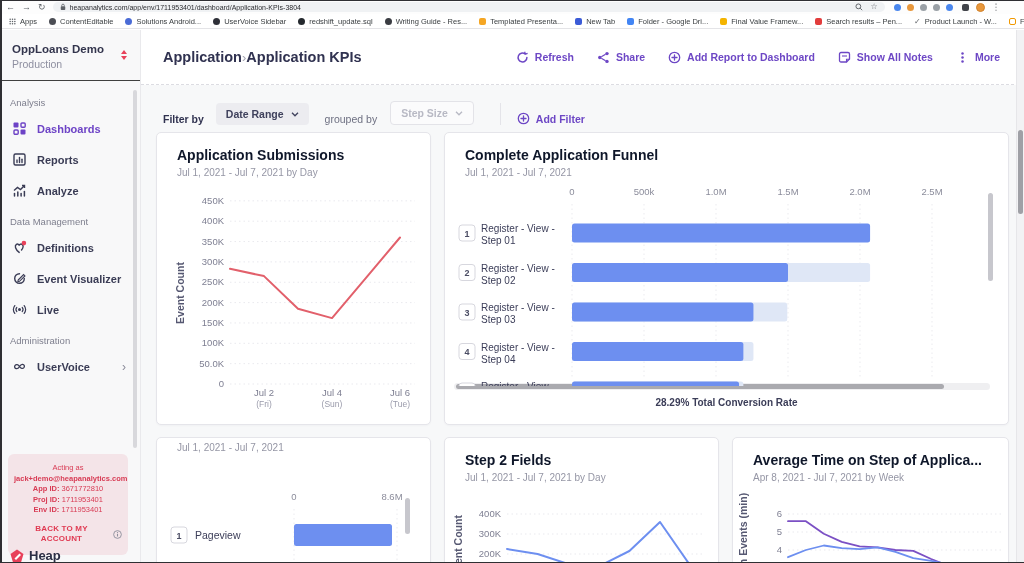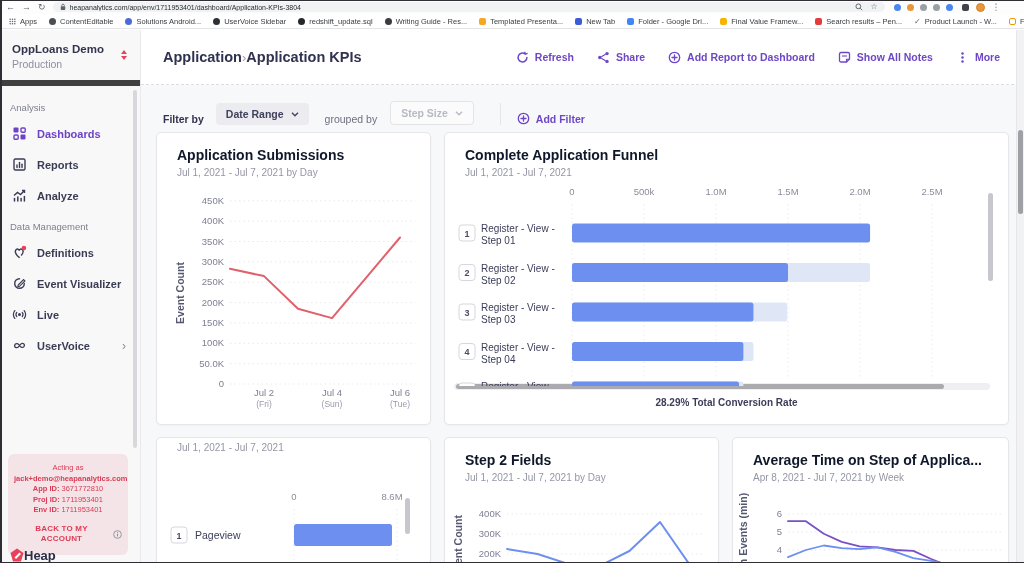--- a/index.html
+++ b/index.html
@@ -29,39 +29,39 @@
   .fav{width:7px;height:7px;border-radius:2px;flex:none}
   .fav.circle{border-radius:50%}
   .fav.outline{background:transparent !important;border:1.5px solid currentColor}
   .fav.check{width:auto;height:auto;font-size:8px;line-height:7px;background:none !important}
 
   
   .app{position:absolute;left:0;top:30px;right:0;bottom:0;display:flex}
 
   
   .sidebar{width:141px;flex:none;background:#f8f8f9;border-right:1px solid #e9e9ec;position:relative;overflow:hidden}
-  .orgbox{padding:13px 12px 10px 12px;position:relative;border-bottom:6px solid #404040}
+  .orgbox{padding:13px 12px 10px 12px;position:relative;border-bottom:1px solid #404040}
   .orgname{font-size:11.5px;font-weight:700;color:#33354d}
   .envname{font-size:10.5px;color:#8e8fa0;margin-top:3px}
   .orgcarets{position:absolute;right:13px;top:20px;display:flex;flex-direction:column;gap:2px}
   .caret-up{width:0;height:0;border-left:3.5px solid transparent;border-right:3.5px solid transparent;border-bottom:4px solid #e8415a}
   .caret-down{width:0;height:0;border-left:3.5px solid transparent;border-right:3.5px solid transparent;border-top:4px solid #e8415a}
   .nav{padding-top:6px}
   .navlabel{padding:10px 0 5px 10px;font-size:9.5px;color:#7e7f8e}
   .navitem{display:flex;align-items:center;gap:10px;padding:8px 8px 8px 12px;font-size:11px;font-weight:700;color:#3a3c55;cursor:pointer}
   .navitem .nicon{width:15px;height:15px;flex:none;position:relative}
   .navitem .nicon svg{width:15px;height:15px;display:block}
   .navitem.active{color:#6d43c6}
   .nchev{margin-left:auto;color:#8b8c9a;font-size:12px;font-weight:400;padding-right:6px}
   .sidescroll{position:absolute;right:3px;top:60px;width:4px;height:358px;background:#d8d8dc;border-radius:2px}
   .actingbox{position:absolute;left:8px;right:12px;top:424px;background:#f4e4e8;border-radius:6px;
     padding:9px 6px 10px 6px;text-align:center;color:#d83b54;font-size:7.5px;line-height:10.5px}
   .actingbox .aemail{font-weight:700}
   .actingback{margin-top:8px;font-size:8px;font-weight:800;letter-spacing:.2px;display:flex;align-items:center;justify-content:center;gap:4px;color:#e03a52;cursor:pointer}
-  .heaplogo{position:absolute;left:10px;top:518px;display:flex;align-items:flex-start;}
+  .heaplogo{position:absolute;left:10px;top:518px;display:flex;align-items:center;gap:5px}
   .heapmark{width:14px;height:14px}
   .heaptext{font-size:13px;font-weight:800;color:#2c2e45}
 
   
   main{flex:1;position:relative;background:#f7f8f9;overflow:hidden}
   .mheader{height:55px;background:#fff;border-bottom:1px dashed #dcdce2;display:flex;align-items:center;padding:0 24px 0 22px}
   .breadcrumb{display:flex;align-items:center;}
   .bc-parent,.bc-current{font-size:14.5px;font-weight:700;color:#303250}
   .bc-sep{color:#a0a1ae;font-size:13px}
   .actions{margin-left:auto;display:flex;align-items:center;gap:23px}
@@ -269,20 +269,21 @@
             <svg viewBox="0 0 15 15">
               <circle cx="7.5" cy="7.5" r="1.5" fill="currentColor"></circle>
               <path d="M4.8 5.4 C3.8 6.6 3.8 8.4 4.8 9.6" fill="none" stroke="currentColor" stroke-width="1.2" stroke-linecap="round"></path>
               <path d="M10.2 5.4 C11.2 6.6 11.2 8.4 10.2 9.6" fill="none" stroke="currentColor" stroke-width="1.2" stroke-linecap="round"></path>
               <path d="M2.8 3.6 C1.1 5.9 1.1 9.1 2.8 11.4" fill="none" stroke="currentColor" stroke-width="1.2" stroke-linecap="round"></path>
               <path d="M12.2 3.6 C13.9 5.9 13.9 9.1 12.2 11.4" fill="none" stroke="currentColor" stroke-width="1.2" stroke-linecap="round"></path>
             </svg>
           </span>
           <span>Live</span>
         </div>
+        <div class="navlabel">Administration</div>
         <div class="navitem">
           <span class="nicon">
             <svg viewBox="0 0 15 15">
               <path d="M7.5 7.5 C6.3 5.3 4.1 5.1 3.1 6.3 C2.1 7.6 2.7 9.5 4.5 9.7 C6.1 9.9 6.8 8.7 7.5 7.5 C8.2 6.3 8.9 5.1 10.5 5.3 C12.3 5.5 12.9 7.4 11.9 8.7 C10.9 9.9 8.7 9.7 7.5 7.5 Z" fill="none" stroke="currentColor" stroke-width="1.3"></path>
             </svg>
           </span>
           <span>UserVoice</span>
           <span class="nchev">›</span>
         </div>
       </nav>

